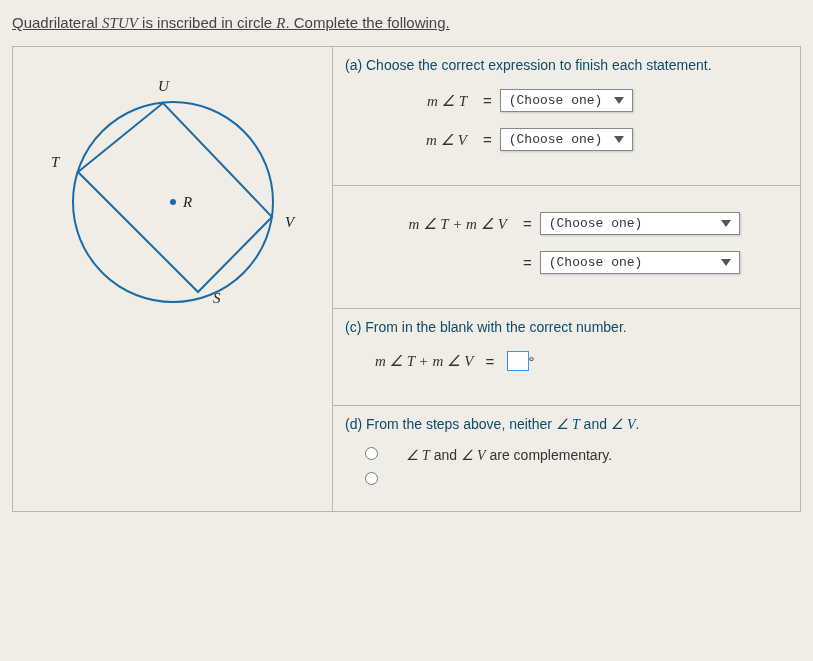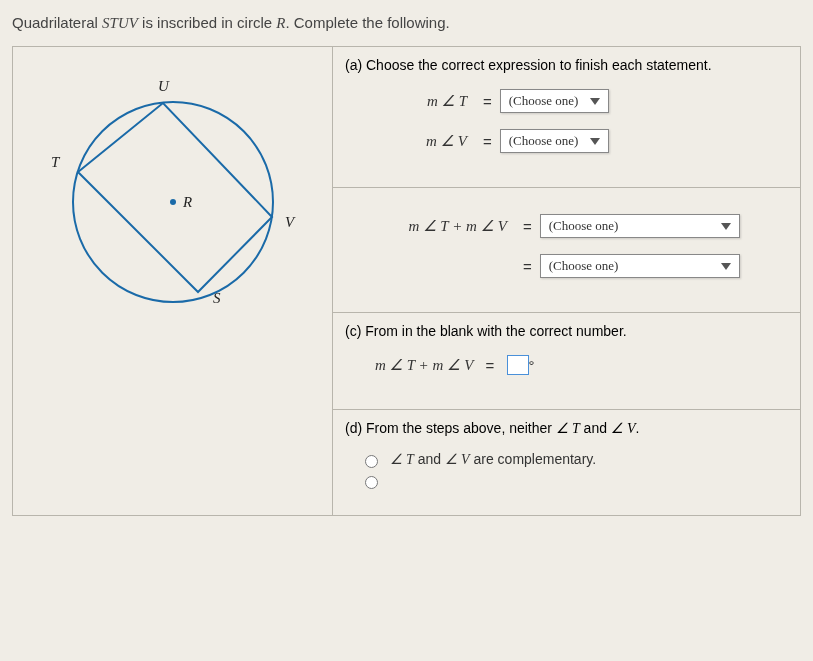--- a/index.html
+++ b/index.html
@@ -11,20 +11,21 @@
       color: #333;
       font-size: 14px;
     }
     .page {
       padding: 8px 12px;
     }
     .prompt {
       color: #444;
       padding: 6px 0 14px 0;
       font-size: 15px;
+      text-decoration: underline;
     }
     .prompt .ital { font-style: italic; font-family: 'Times New Roman', serif; }
     .layout {
       display: flex;
       border: 1px solid #b8b5ac;
     }
     .left-col {
       width: 320px;
       padding: 20px 10px;
       border-right: 1px solid #b8b5ac;
@@ -33,37 +34,37 @@
     .right-col {
       flex: 1;
       background: #f0ede6;
     }
     .section {
       border-bottom: 1px solid #b8b5ac;
       padding: 10px 12px 18px 12px;
     }
     .section:last-child { border-bottom: none; }
     .sec-head {
-      color: #000000;
+      color: #0c4a6e;
       font-size: 14px;
       margin-bottom: 14px;
     }
     .eqrow {
       display: flex;
       align-items: center;
       margin: 16px 0 16px 30px;
       font-family: 'Times New Roman', serif;
       font-style: italic;
       font-size: 15px;
     }
     .eqrow .lhs { min-width: 100px; text-align: right; padding-right: 8px; white-space: nowrap;}
     .eqrow .lhs.wide { min-width: 140px; }
     .eqrow .eqs { padding: 0 8px; font-style: normal; font-family: Arial, sans-serif;}
     .select-box {
-      font-family: Liberation Serif, serif;
+      font-family: Liberation Mono, monospace;
       font-style: normal;
       border: 1px solid #888;
       background: #fff;
       padding: 3px 8px;
       display: inline-flex;
       align-items: center;
       gap: 12px;
       font-size: 13px;
       color: #333;
       box-shadow: 1px 1px 2px rgba(0,0,0,0.15);
@@ -78,24 +79,24 @@
     .chart_data, .angle { font-family: 'Times New Roman', serif; font-style: italic; }
     .input-box {
       display: inline-block;
       width: 22px; height: 20px;
       border: 1px solid #4a90d9;
       background: #fff;
       vertical-align: middle;
     }
     .radio-row {
       display: flex;
-      align-items: flex-end;
+      align-items: flex-start;
       margin: 8px 0 8px 20px;
       font-size: 14px;
-      gap: 8px;
+      gap: 24px;
     }
     .radio-row input { margin-right: 4px; }
     svg { display: block; }
     .vlabel { font-family: 'Times New Roman', serif; font-style: italic; font-size: 15px; fill: #222; }
   </style>
 </head>
 <body>
 
 <div class="page">
 

